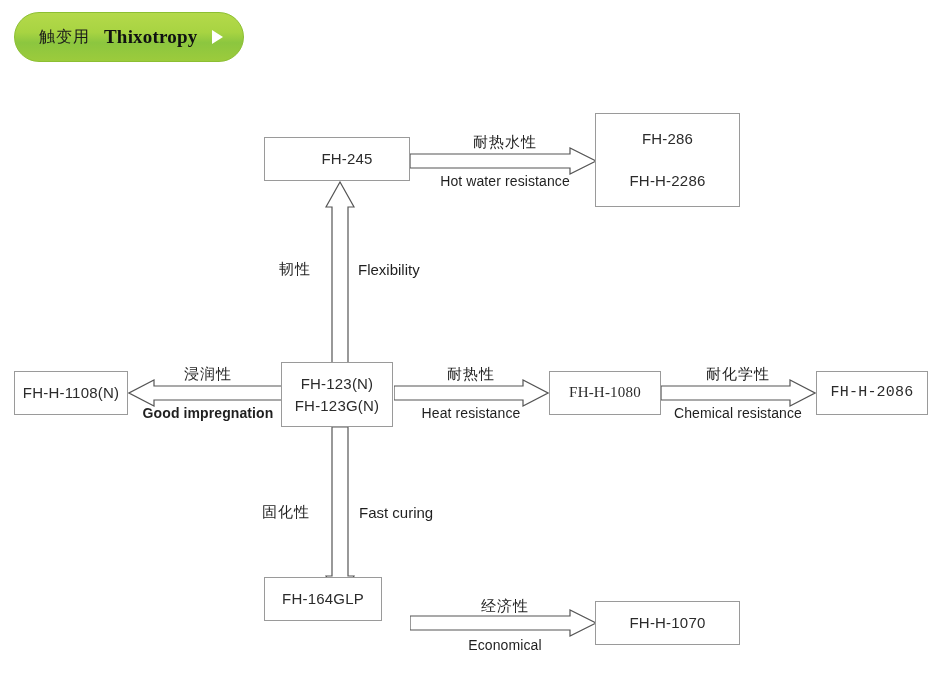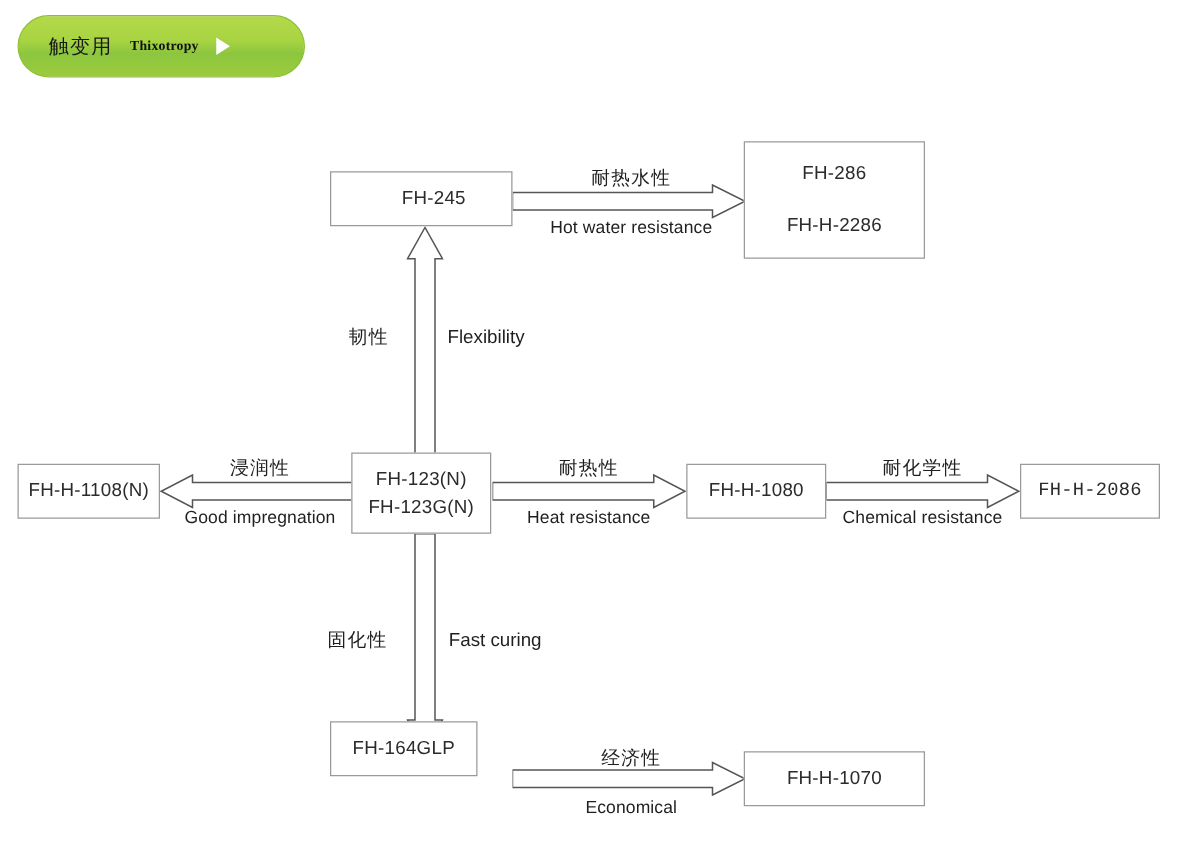--- a/index.html
+++ b/index.html
@@ -35,21 +35,21 @@
     padding-left: 24px;
   }
   #header-pill .cn {
     font-size: 16px;
     color: #1a1a1a;
     letter-spacing: 1px;
     font-family: "DejaVu Sans", sans-serif;
     font-weight: 500;
   }
   #header-pill .en {
-    font-size: 11px;
+    font-size: 19px;
     color: #111111;
     font-weight: bold;
     font-family: "Liberation Serif", serif;
     margin-left: 14px;
     letter-spacing: 0.2px;
   }
   #header-pill .tri {
     margin-left: 14px;
     width: 0;
     height: 0;
@@ -157,21 +157,21 @@
 
   <div class="node-box" style="left:281px; top:362px; width:112px; height:65px;">
     <span class="line">FH-123(N)</span>
     <span class="line">FH-123G(N)</span>
   </div>
 
   <div class="node-box" style="left:14px; top:371px; width:114px; height:44px;text-align:center;">
     <span class="line">FH-H-1108(N)</span>
   </div>
 
-  <div class="node-box" style="left:549px; top:371px; width:112px; height:44px;">
+  <div class="node-box" style="left:549px; top:371px; width:112px; height:44px;font-family:Liberation Serif, serif;">
     <span class="line">FH-H-1080</span>
   </div>
 
   <div class="node-box" style="left:816px; top:371px; width:112px; height:44px;font-family:Liberation Mono, monospace;">
     <span class="line">FH-H-2086</span>
   </div>
 
   <div class="node-box" style="left:264px; top:577px; width:118px; height:44px;text-align:right;">
     <span class="line">FH-164GLP</span>
   </div>
@@ -183,21 +183,21 @@
   <div class="edge-label" style="left:415px; top:133px; width:180px;">
     <div class="cn">耐热水性</div>
     <div class="en" style="margin-top:22px;">Hot water resistance</div>
   </div>
 
   <div class="vlabel cn" style="left:279px; top:260px;">韧性</div>
   <div class="vlabel" style="left:358px; top:261px;">Flexibility</div>
 
   <div class="edge-label" style="left:135px; top:365px; width:146px;">
     <div class="cn">浸润性</div>
-    <div class="en" style="margin-top:22px;">Good impregnation</div>
+    <div class="en" style="margin-top:22px;font-weight:bold;">Good impregnation</div>
   </div>
 
   <div class="edge-label" style="left:396px; top:365px; width:150px;">
     <div class="cn">耐热性</div>
     <div class="en" style="margin-top:22px;">Heat resistance</div>
   </div>
 
   <div class="edge-label" style="left:662px; top:365px; width:152px;">
     <div class="cn">耐化学性</div>
     <div class="en" style="margin-top:22px;">Chemical resistance</div>

